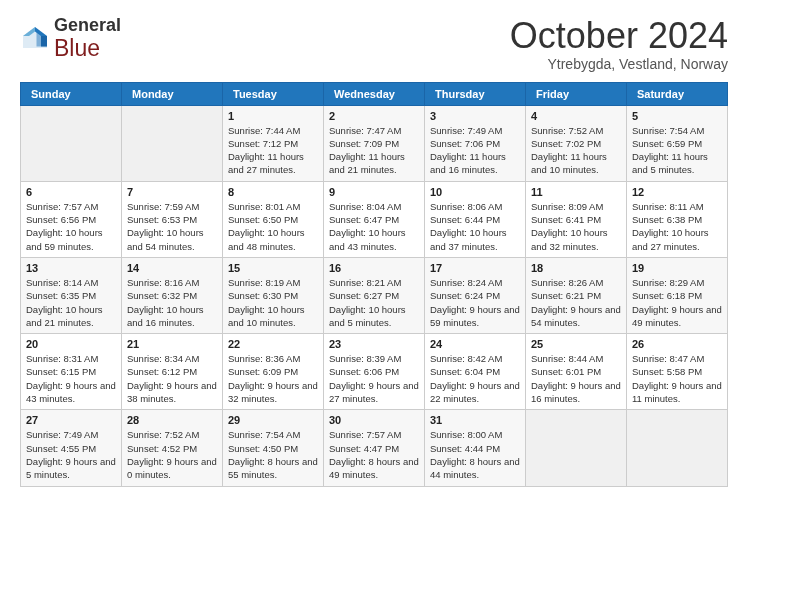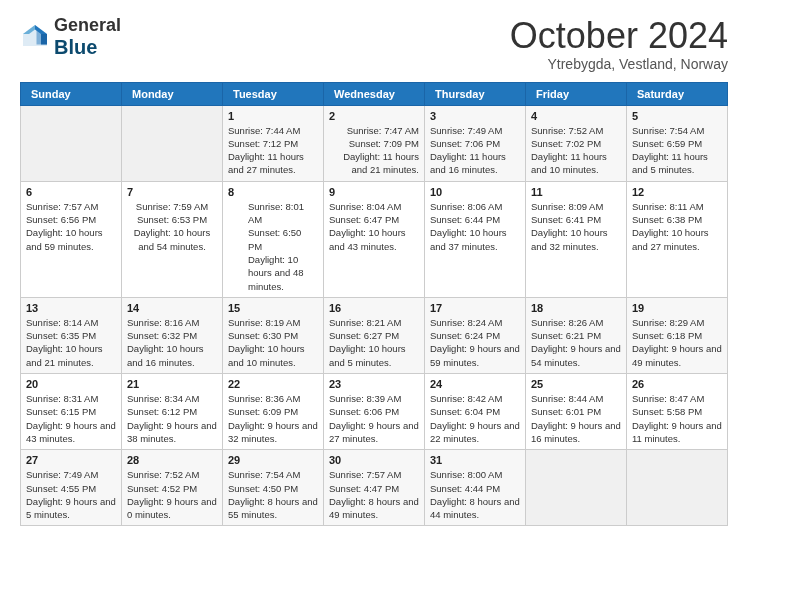--- a/index.html
+++ b/index.html
@@ -28,23 +28,23 @@
       display: flex;
       flex-direction: column;
       line-height: 1.1;
     }
     .logo-general {
       font-size: 18px;
       font-weight: bold;
       color: #333;
     }
     .logo-blue {
-      font-size: 20px;
-      font-weight: bold;
-      color: #0c4a6e;
+      font-size: 23px;
+      font-weight: normal;
+      color: #7f1d1d;
     }
     .logo-icon {
       width: 30px;
       height: 30px;
       margin-right: 4px;
     }
     .title-block {
       text-align: right;
     }
     .month-title {
@@ -143,21 +143,21 @@
           <td class="empty-cell"></td>
           <td class="empty-cell"></td>
           <td>
             <span class="day-num">1</span>
             <div class="day-info" style="white-space: pre-line;">Sunrise: 7:44 AM
 Sunset: 7:12 PM
 Daylight: 11 hours and 27 minutes.</div>
           </td>
           <td>
             <span class="day-num">2</span>
-            <div class="day-info" style="white-space: pre-line; text-align: right;">Sunrise: 7:47 AM
+            <div class="day-info" style="white-space: pre-line;">Sunrise: 7:47 AM
 Sunset: 7:09 PM
 Daylight: 11 hours and 21 minutes.</div>
           </td>
           <td>
             <span class="day-num">3</span>
             <div class="day-info" style="white-space: pre-line;">Sunrise: 7:49 AM
 Sunset: 7:06 PM
 Daylight: 11 hours and 16 minutes.</div>
           </td>
           <td>
@@ -175,27 +175,27 @@
         </tr>
         <tr>
           <td>
             <span class="day-num">6</span>
             <div class="day-info" style="white-space: pre-line;">Sunrise: 7:57 AM
 Sunset: 6:56 PM
 Daylight: 10 hours and 59 minutes.</div>
           </td>
           <td>
             <span class="day-num">7</span>
-            <div class="day-info" style="white-space: pre-line; text-align: center;">Sunrise: 7:59 AM
+            <div class="day-info" style="white-space: pre-line;">Sunrise: 7:59 AM
 Sunset: 6:53 PM
 Daylight: 10 hours and 54 minutes.</div>
           </td>
           <td>
             <span class="day-num">8</span>
-            <div class="day-info" style="white-space: pre-line; margin-left: 20px;">Sunrise: 8:01 AM
+            <div class="day-info" style="white-space: pre-line;">Sunrise: 8:01 AM
 Sunset: 6:50 PM
 Daylight: 10 hours and 48 minutes.</div>
           </td>
           <td>
             <span class="day-num">9</span>
             <div class="day-info" style="white-space: pre-line;">Sunrise: 8:04 AM
 Sunset: 6:47 PM
 Daylight: 10 hours and 43 minutes.</div>
           </td>
           <td>

